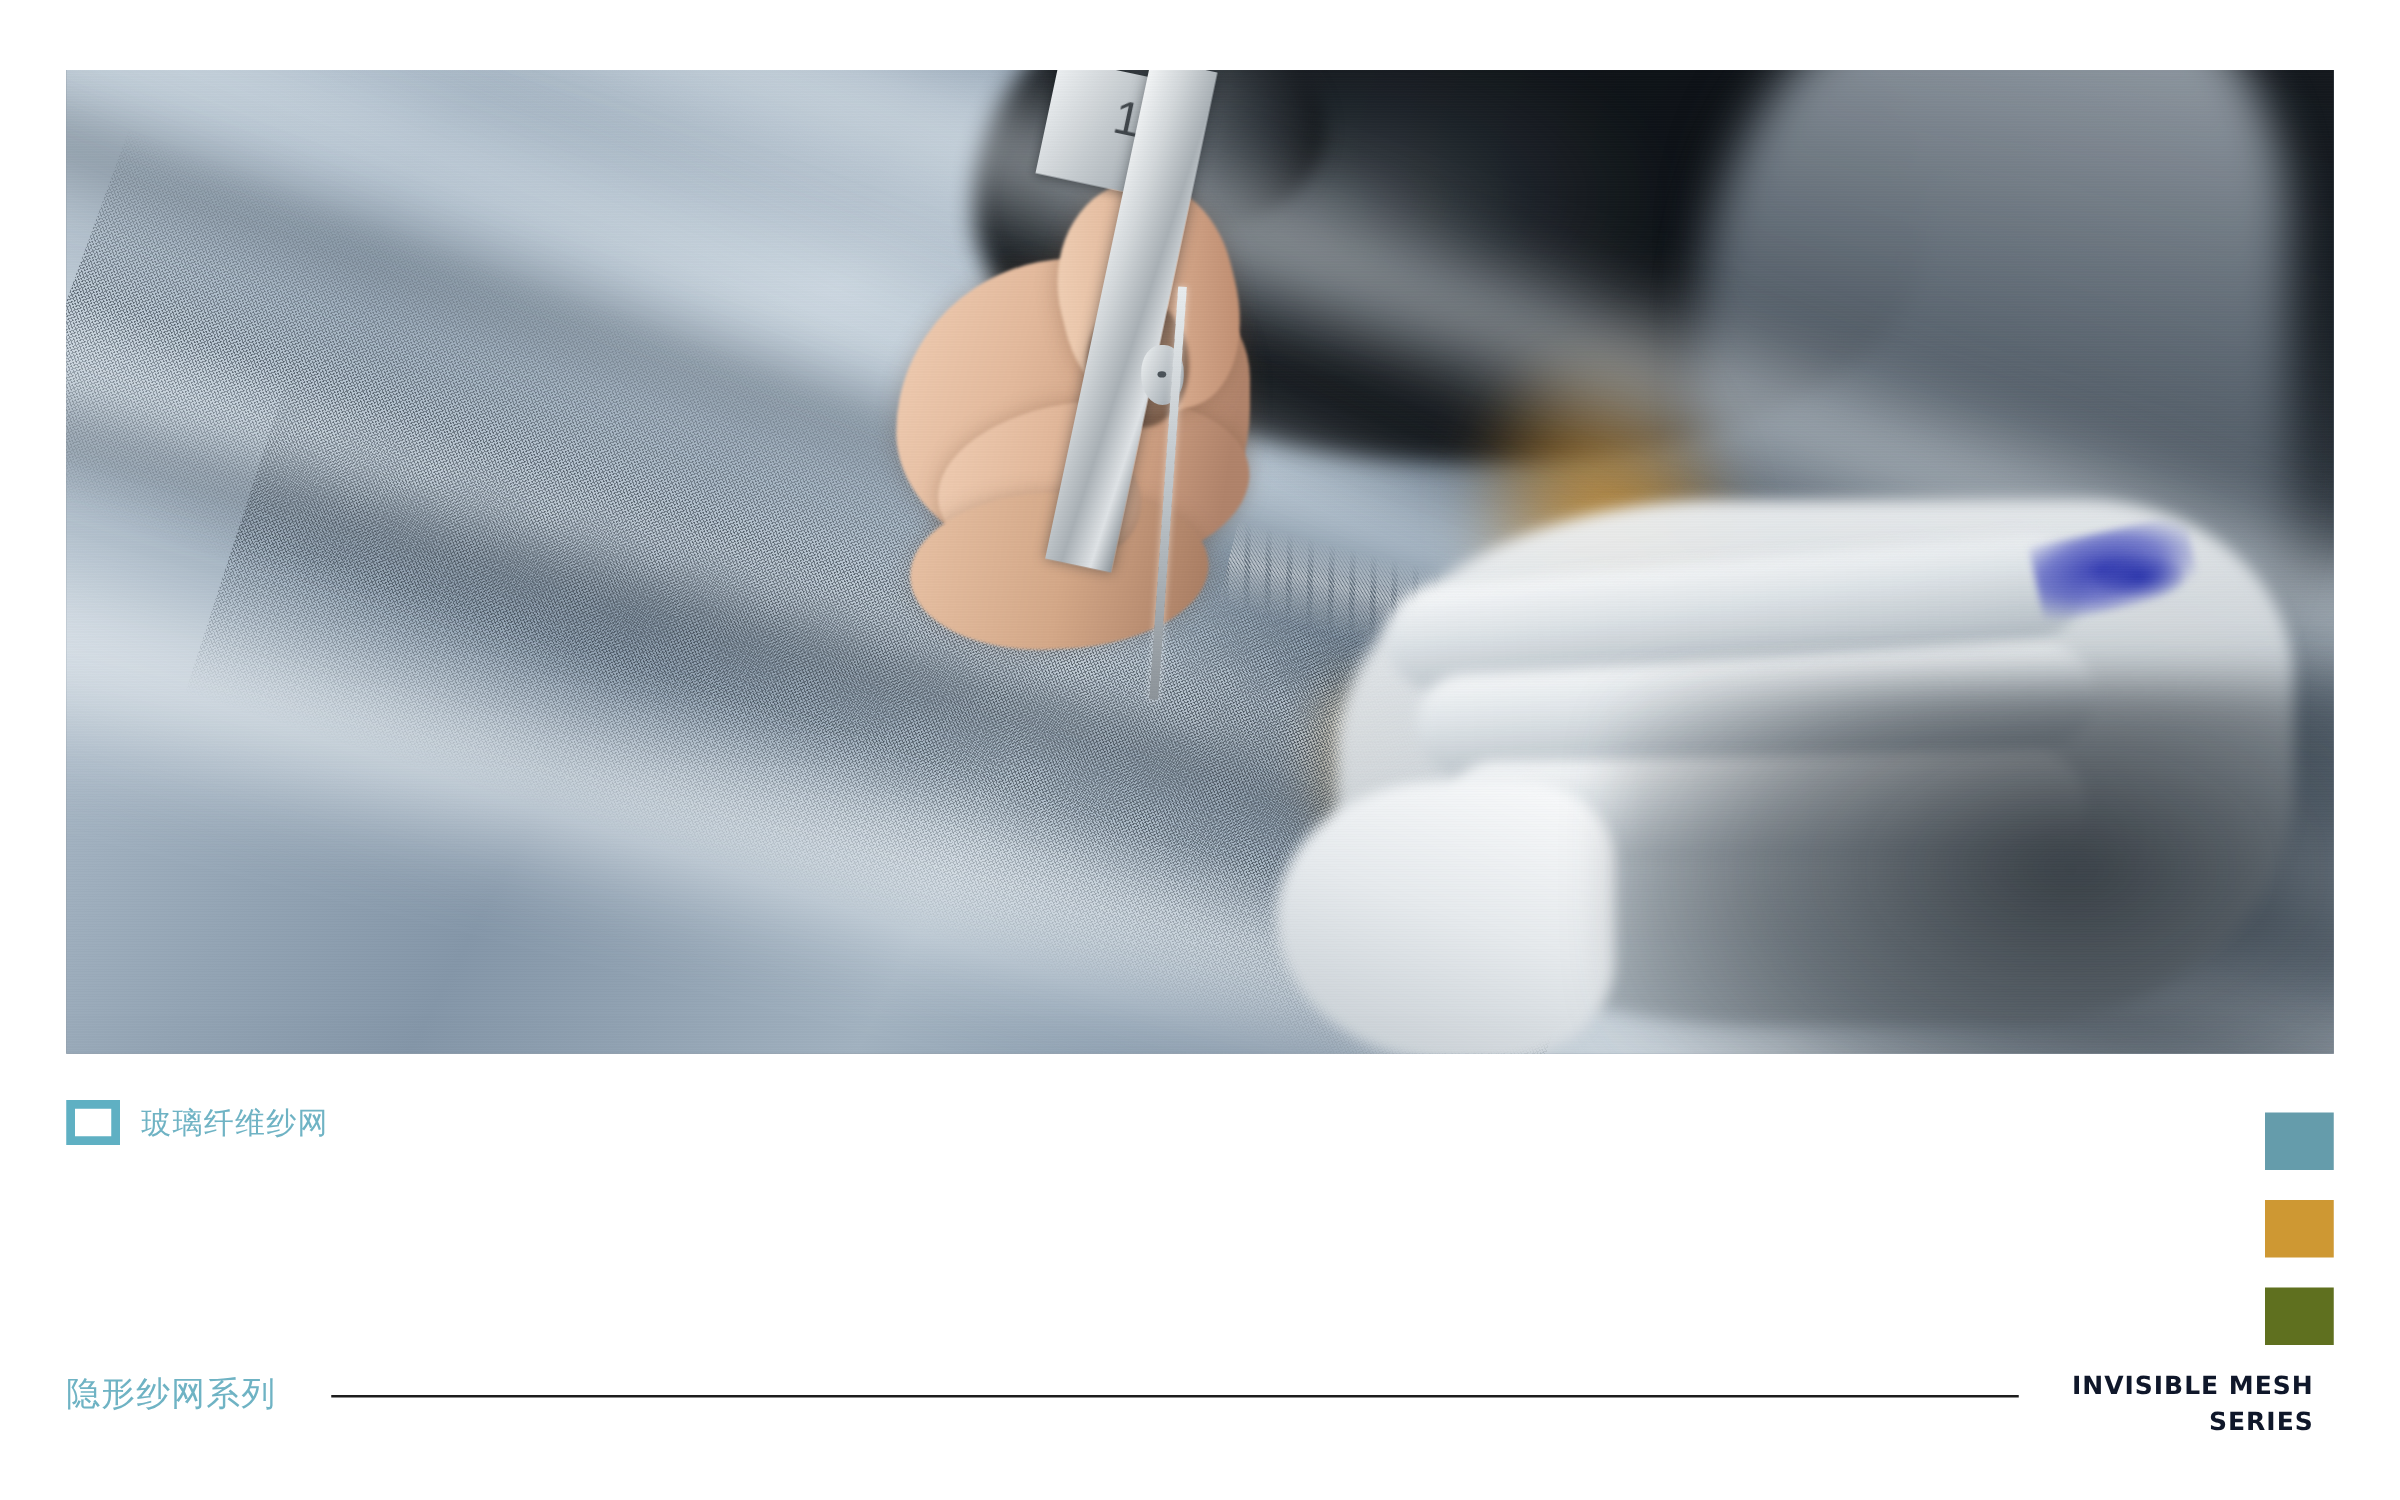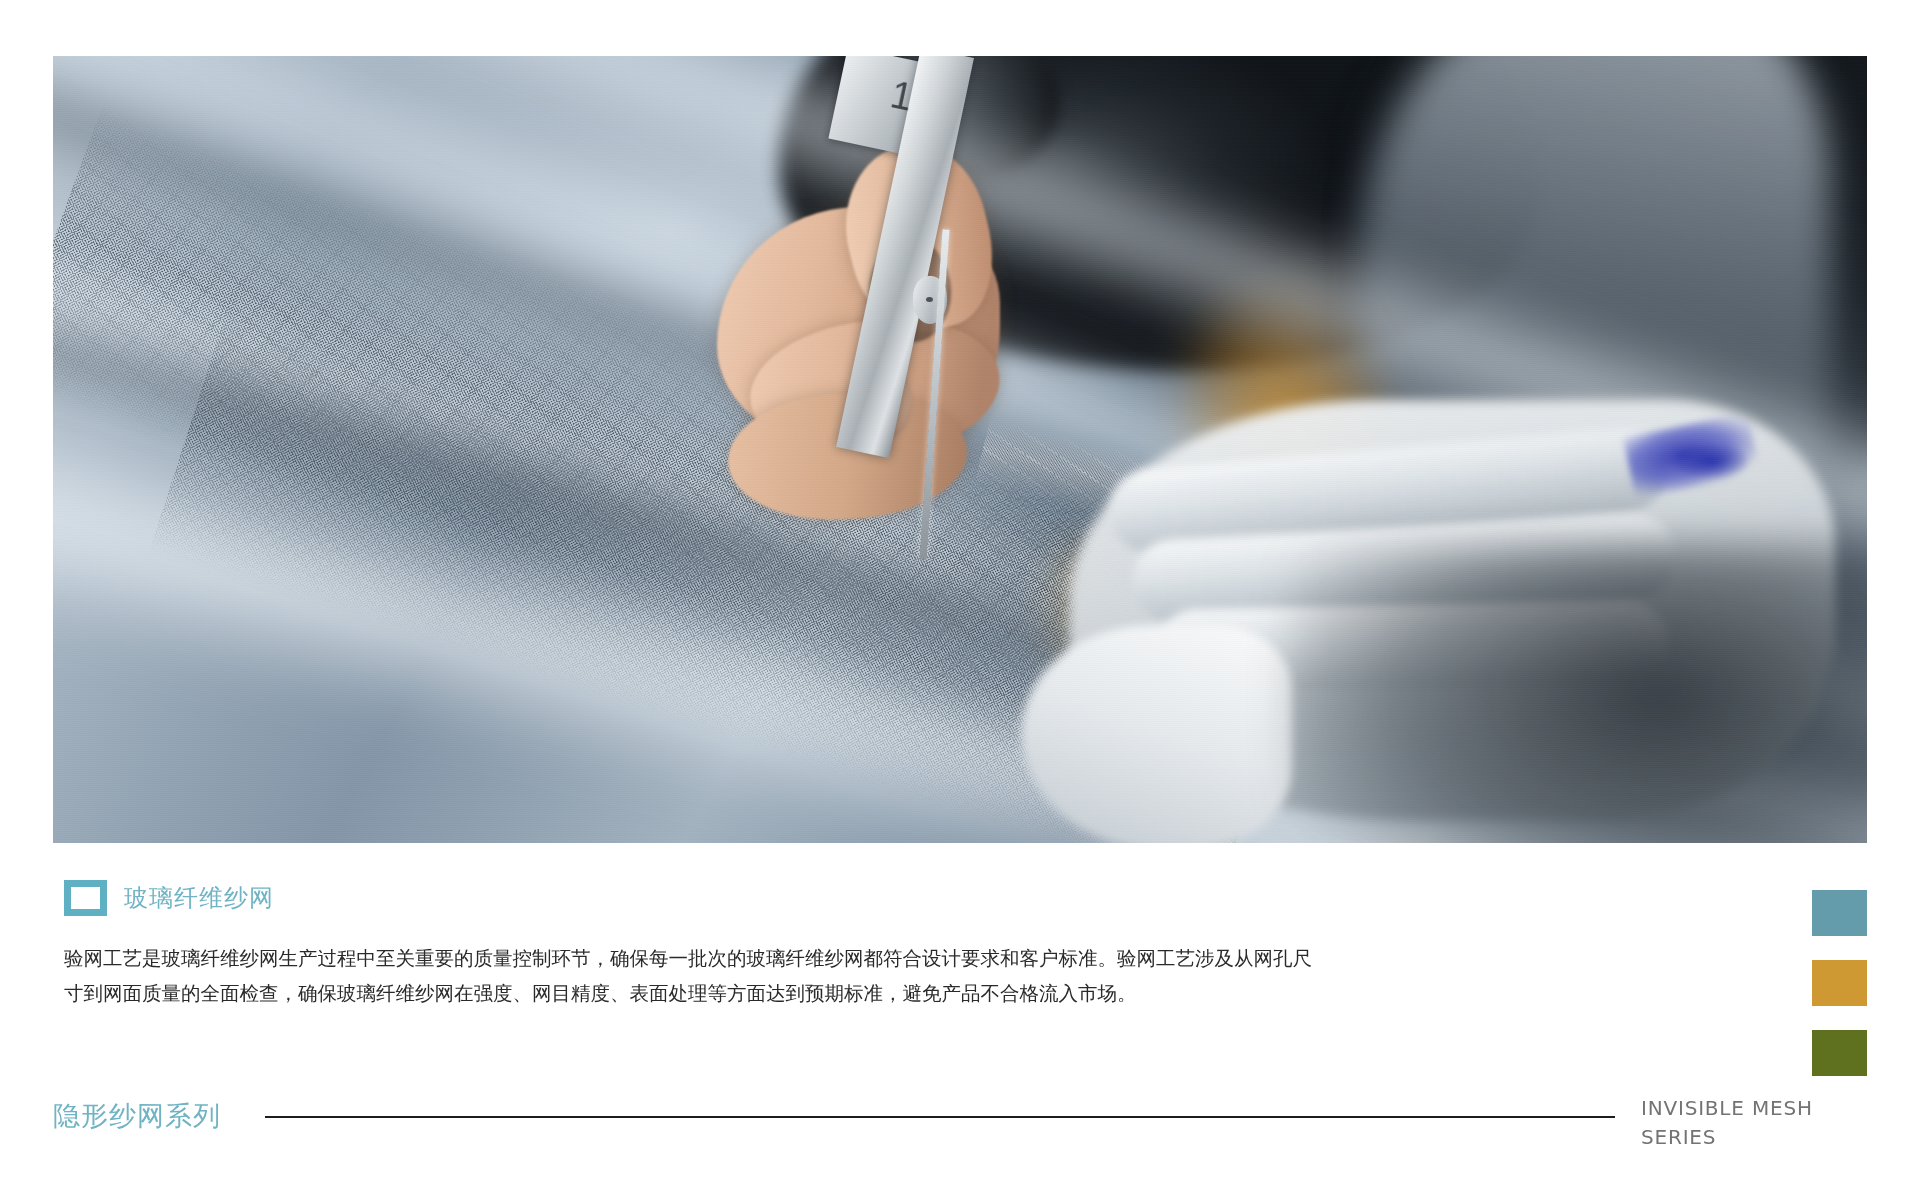--- a/index.html
+++ b/index.html
@@ -371,21 +371,21 @@
     position: absolute;
     inset: 0;
     background-image:
       repeating-linear-gradient(0deg, rgba(255,255,255,0.012) 0px, rgba(255,255,255,0.012) 1px, rgba(0,0,0,0.012) 1px, rgba(0,0,0,0.012) 2px);
     pointer-events: none;
   }
 
   
   .content {
     position: absolute;
-    left: 64px;
+    left: 53px;
     top: 876px;
     width: 1500px;
   }
   .eyebrow {
     display: flex;
     align-items: center;
     gap: 17px;
     height: 44px;
   }
   .eyebrow-icon {
@@ -460,24 +460,24 @@
   .footer-rule {
     flex: 1 1 auto;
     height: 0;
     border-top: 2px solid #1d1d1d;
     margin: 22px 0 0 44px;
     max-width: 1350px;
   }
   .footer-series-en {
     margin-left: 26px;
     width: 210px;
-    text-align: left;
-    color: #737373;
+    text-align: right;
+    color: #0f172a;
     font-size: 20px;
-    font-weight: 400;
+    font-weight: 700;
     letter-spacing: 0.8px;
     line-height: 1.45;
     font-family: "DejaVu Sans", "Liberation Sans", sans-serif;
   }
 </style>
 </head>
 <body>
 
 
 
@@ -538,21 +538,20 @@
   </figure>
 
   <div class="content">
 
     <div class="eyebrow">
       <span class="eyebrow-icon"></span>
       <span class="eyebrow-label">玻璃纤维纱网</span>
     </div>
 
 
-    <p class="body-copy">验网工艺是玻璃纤维纱网生产过程中至关重要的质量控制环节，确保每一批次的玻璃纤维纱网都符合设计要求和客户标准。验网工艺涉及从网孔尺寸到网面质量的全面检查，确保玻璃纤维纱网在强度、网目精度、表面处理等方面达到预期标准，避免产品不合格流入市场。</p>
   </div>
 
   <div class="swatches">
     <span class="swatch" style="background:#659CAB"></span>
     <span class="swatch" style="background:#CE9833"></span>
     <span class="swatch" style="background:#5F701F"></span>
   </div>
 
   <div class="footer">
     <span class="footer-series-cn">隐形纱网系列</span>

